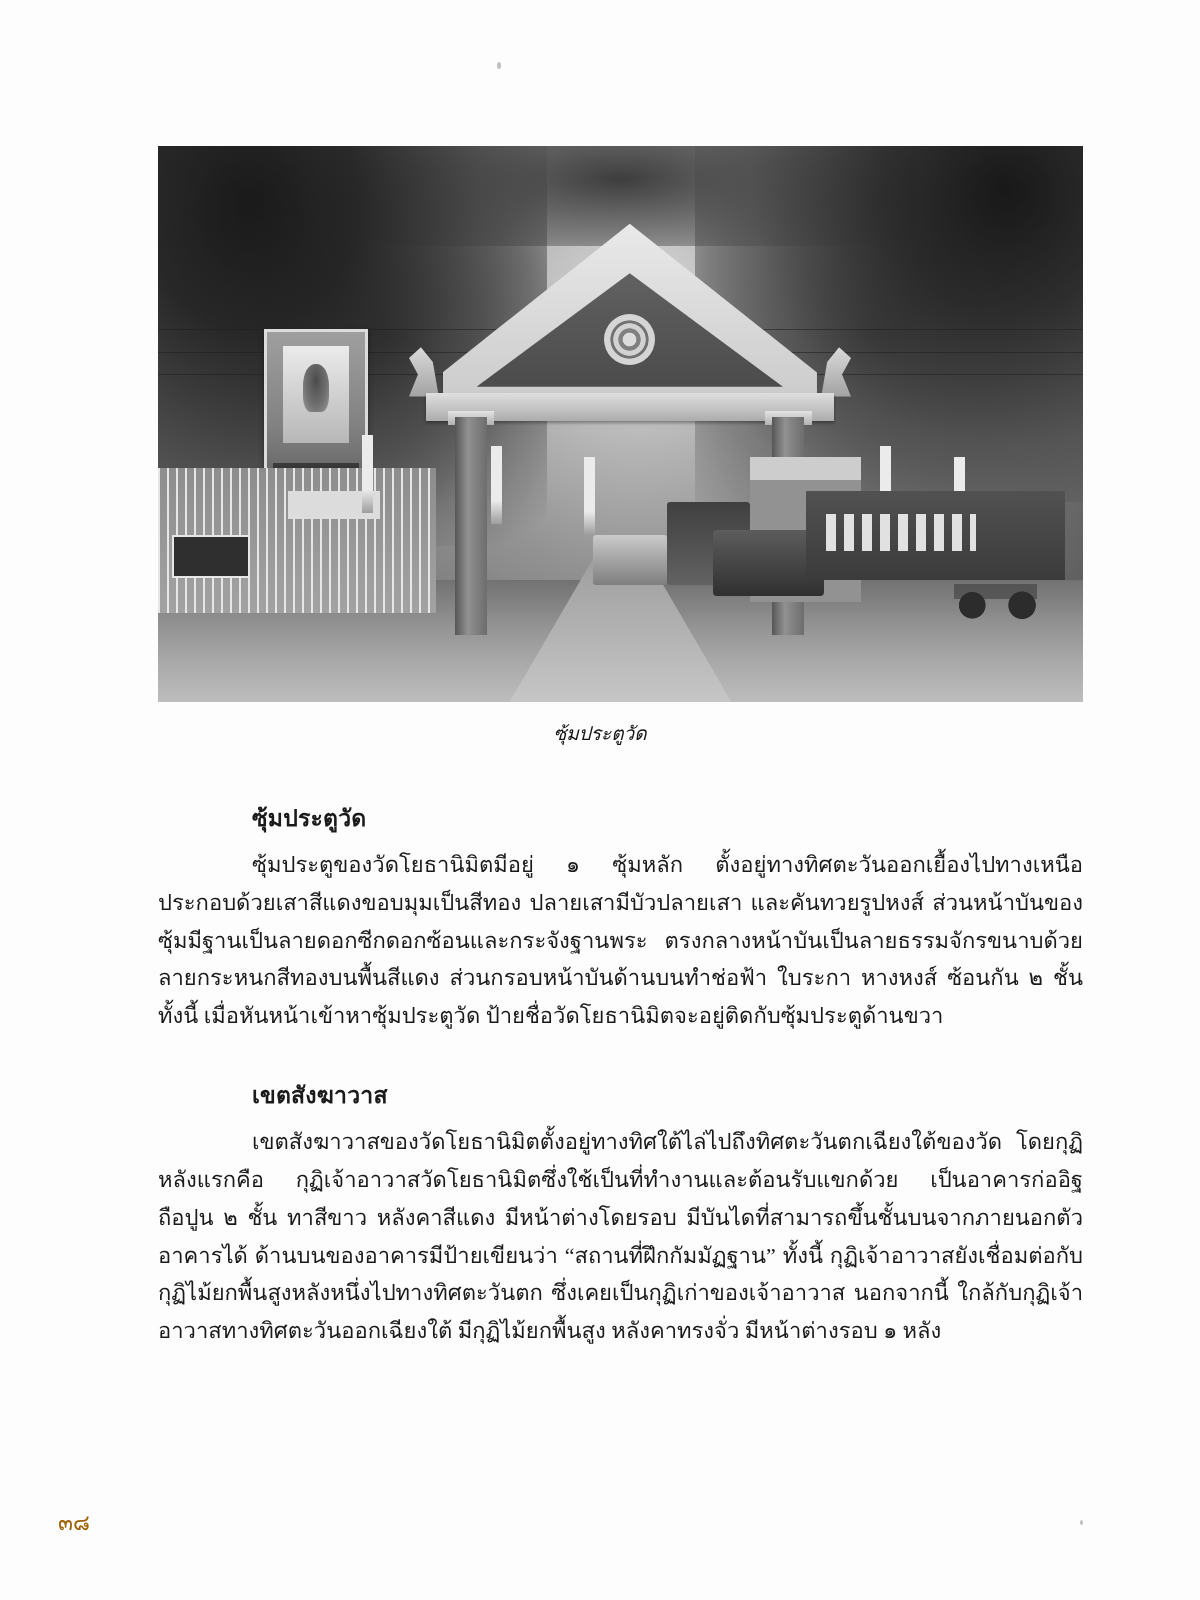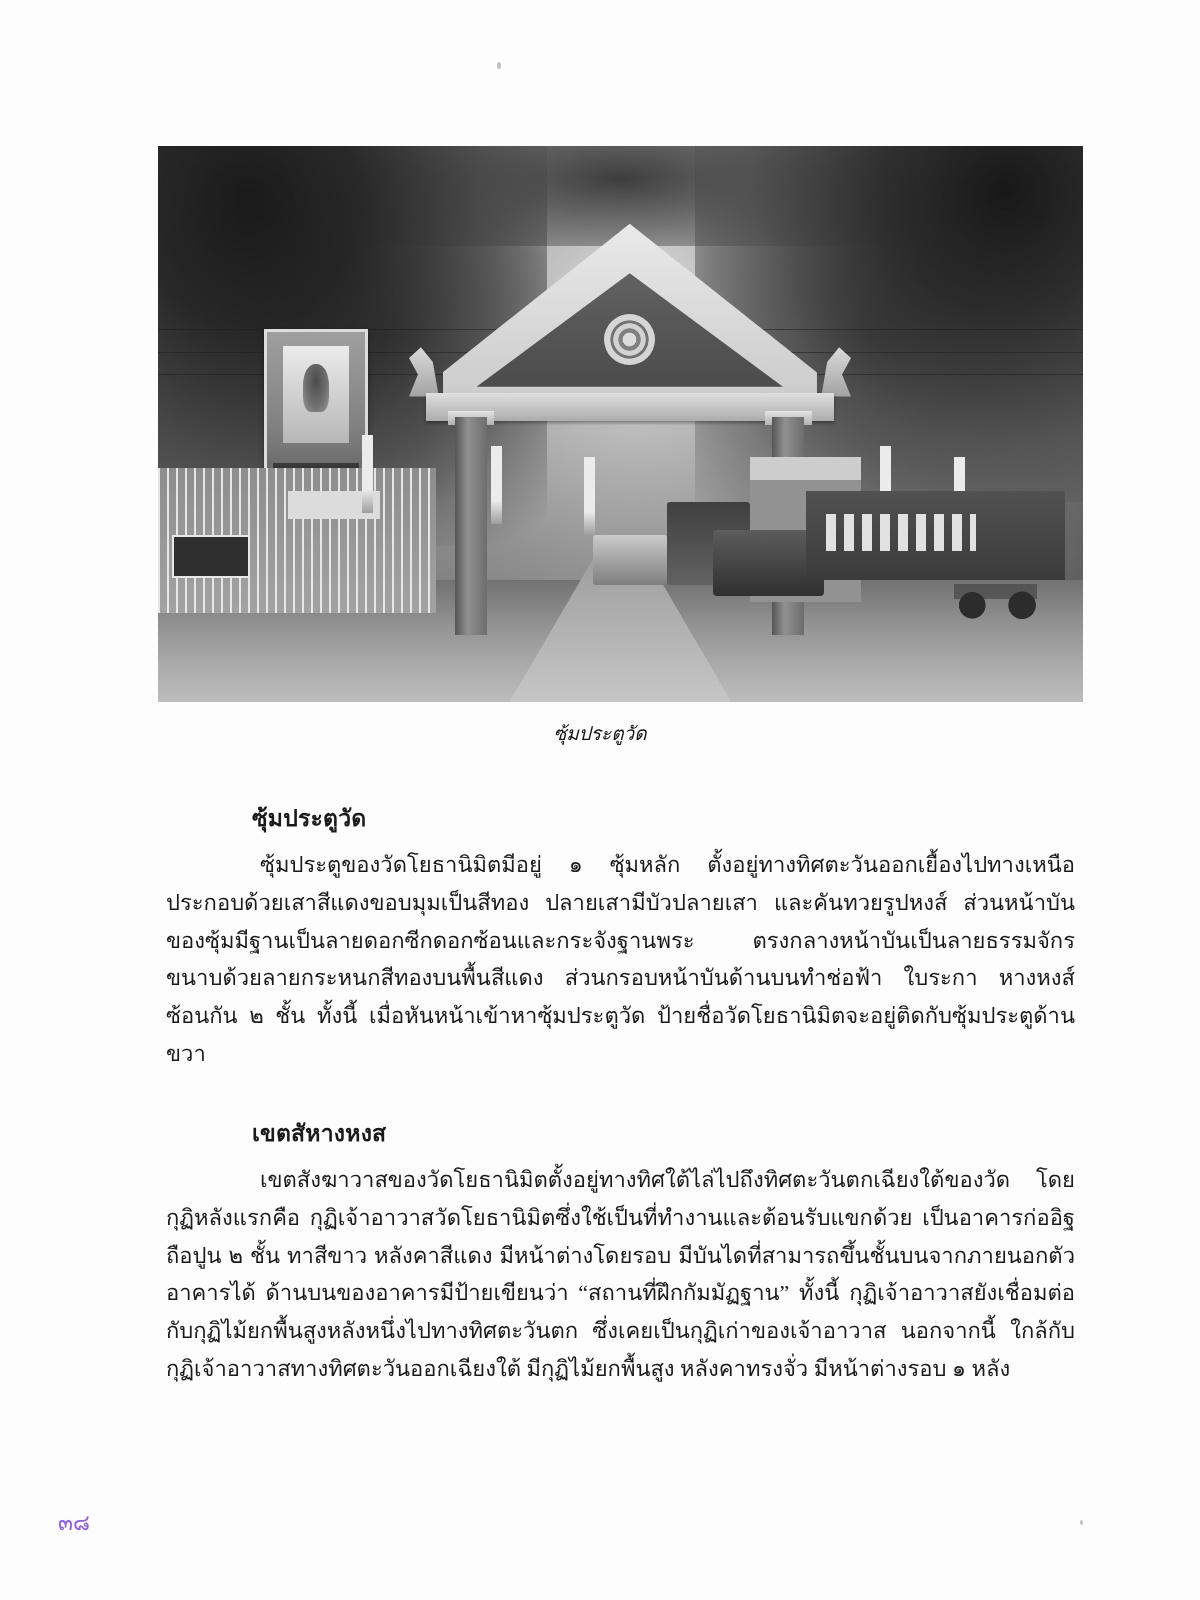--- a/index.html
+++ b/index.html
@@ -328,33 +328,33 @@
   .heading {
     font-size: 23px;
     font-weight: bold;
     margin: 0 0 10px 94px;
     letter-spacing: 0.2px;
   }
   .heading.second {
     margin-top: 42px;
   }
   p.para {
-    margin: 8px;
+    margin: 0;
     font-size: 22px;
     line-height: 1.72;
     text-align: justify;
     text-indent: 94px;
     text-justify: inter-word;
   }
   .page-number {
     position: absolute;
     left: 58px;
     bottom: 60px;
     font-size: 22px;
-    color: #8b5cf6;
+    color: #a16207;
   }
   .speck {
     position: absolute;
     background: #bfc1c1;
     border-radius: 50%;
   }
 </style>
 </head>
 <body>
 
@@ -416,18 +416,18 @@
       <div class="bike"></div>
     </div>
   </div>
 
   <div class="caption">ซุ้มประตูวัด</div>
 
   <div class="body">
     <h2 class="heading">ซุ้มประตูวัด</h2>
     <p class="para">ซุ้มประตูของวัดโยธานิมิตมีอยู่ ๑ ซุ้มหลัก ตั้งอยู่ทางทิศตะวันออกเยื้องไปทางเหนือ ประกอบด้วยเสาสีแดงขอบมุมเป็นสีทอง ปลายเสามีบัวปลายเสา และคันทวยรูปหงส์ ส่วนหน้าบันของซุ้มมีฐานเป็นลายดอกซีกดอกซ้อนและกระจังฐานพระ ตรงกลางหน้าบันเป็นลายธรรมจักรขนาบด้วยลายกระหนกสีทองบนพื้นสีแดง ส่วนกรอบหน้าบันด้านบนทำช่อฟ้า ใบระกา หางหงส์ ซ้อนกัน ๒ ชั้น ทั้งนี้ เมื่อหันหน้าเข้าหาซุ้มประตูวัด ป้ายชื่อวัดโยธานิมิตจะอยู่ติดกับซุ้มประตูด้านขวา</p>
 
-    <h2 class="heading second">เขตสัหางหงส</h2>
+    <h2 class="heading second">เขตสังฆาวาส</h2>
     <p class="para">เขตสังฆาวาสของวัดโยธานิมิตตั้งอยู่ทางทิศใต้ไล่ไปถึงทิศตะวันตกเฉียงใต้ของวัด โดยกุฏิหลังแรกคือ กุฏิเจ้าอาวาสวัดโยธานิมิตซึ่งใช้เป็นที่ทำงานและต้อนรับแขกด้วย เป็นอาคารก่ออิฐถือปูน ๒ ชั้น ทาสีขาว หลังคาสีแดง มีหน้าต่างโดยรอบ มีบันไดที่สามารถขึ้นชั้นบนจากภายนอกตัวอาคารได้ ด้านบนของอาคารมีป้ายเขียนว่า “สถานที่ฝึกกัมมัฏฐาน” ทั้งนี้ กุฏิเจ้าอาวาสยังเชื่อมต่อกับกุฏิไม้ยกพื้นสูงหลังหนึ่งไปทางทิศตะวันตก ซึ่งเคยเป็นกุฏิเก่าของเจ้าอาวาส นอกจากนี้ ใกล้กับกุฏิเจ้าอาวาสทางทิศตะวันออกเฉียงใต้ มีกุฏิไม้ยกพื้นสูง หลังคาทรงจั่ว มีหน้าต่างรอบ ๑ หลัง</p>
   </div>
 
   <div class="page-number">๓๘</div>
 </div>
 
 </body></html>

